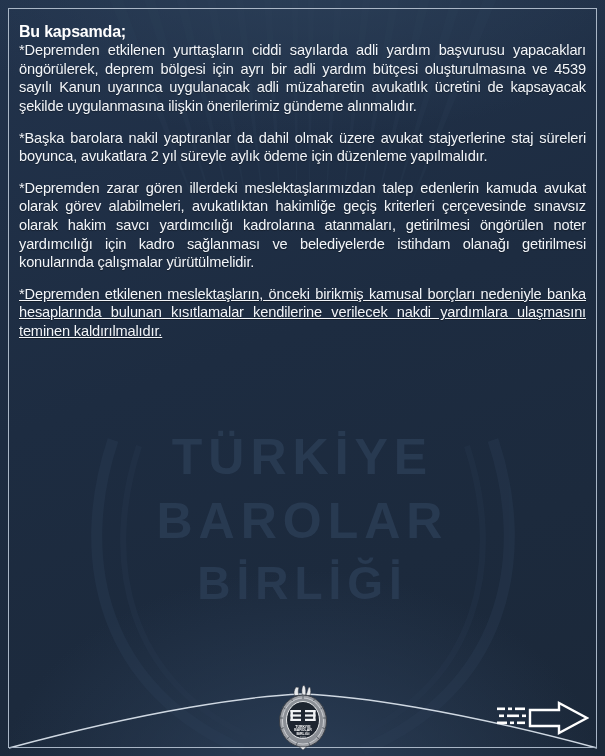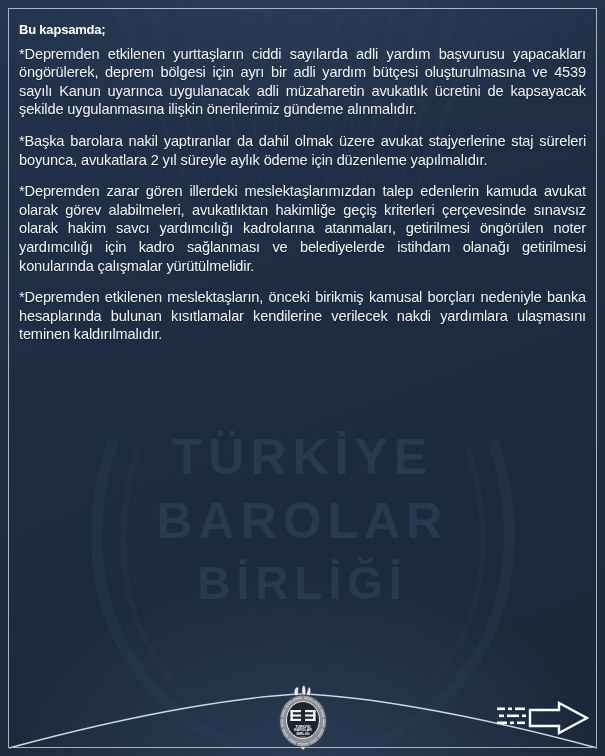--- a/index.html
+++ b/index.html
@@ -84,36 +84,36 @@
   
   .content {
     position: absolute;
     left: 19px;
     top: 22px;
     width: 567px;
     z-index: 4;
   }
   .heading {
     color: #ffffff;
-    font-size: 13px;
+    font-size: 16px;
     font-weight: bold;
     letter-spacing: -0.2px;
-    margin: 0 0 7px 0;
+    margin: 0 0 0 0;
     line-height: 1.2;
   }
   .para {
     color: #f2f5f9;
     font-size: 14.6px;
     line-height: 1.275;
     text-align: justify;
     margin: 0 0 13px 0;
     letter-spacing: -0.15px;
     text-shadow: 0 1px 1px rgba(0,0,0,.35);
   }
-  .para:last-child { margin-bottom: 16px; }
+  .para:last-child { margin-bottom: 16px; text-decoration: underline; }
 
   
   .emblem {
     position: absolute;
     left: 50%;
     transform: translateX(-50%);
     bottom: 6px;
     width: 62px;
     height: 66px;
     z-index: 6;

